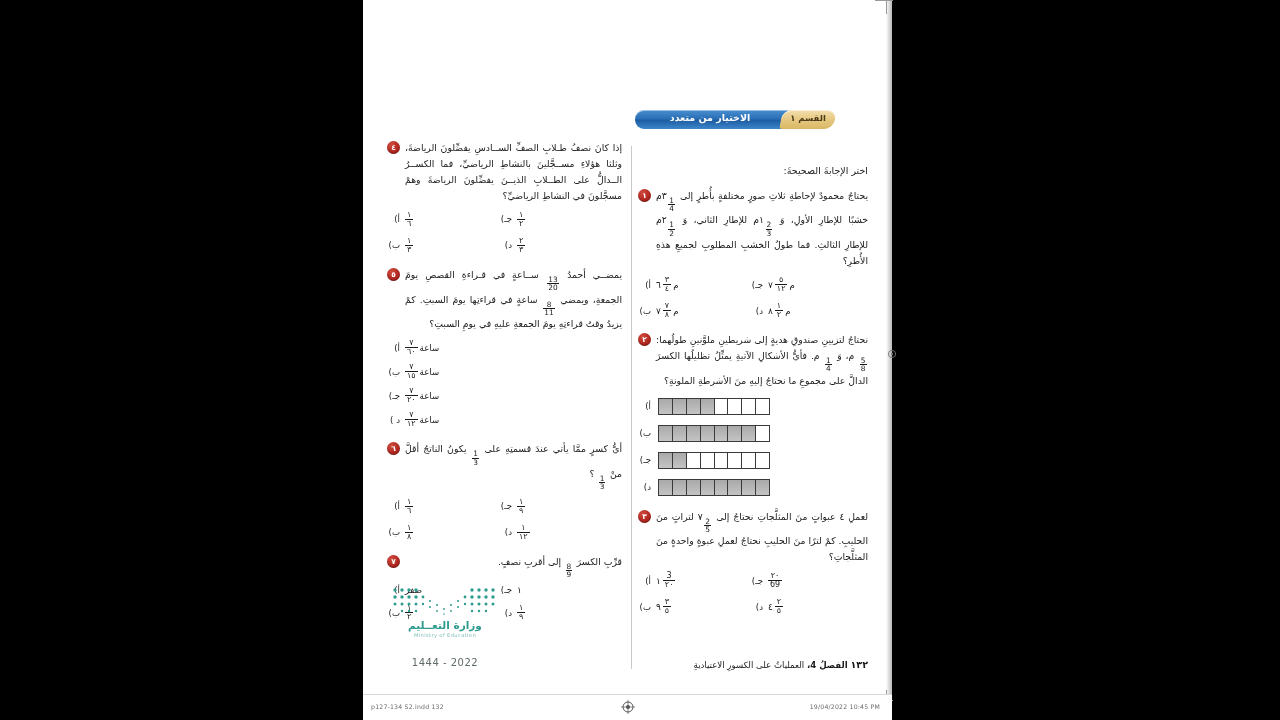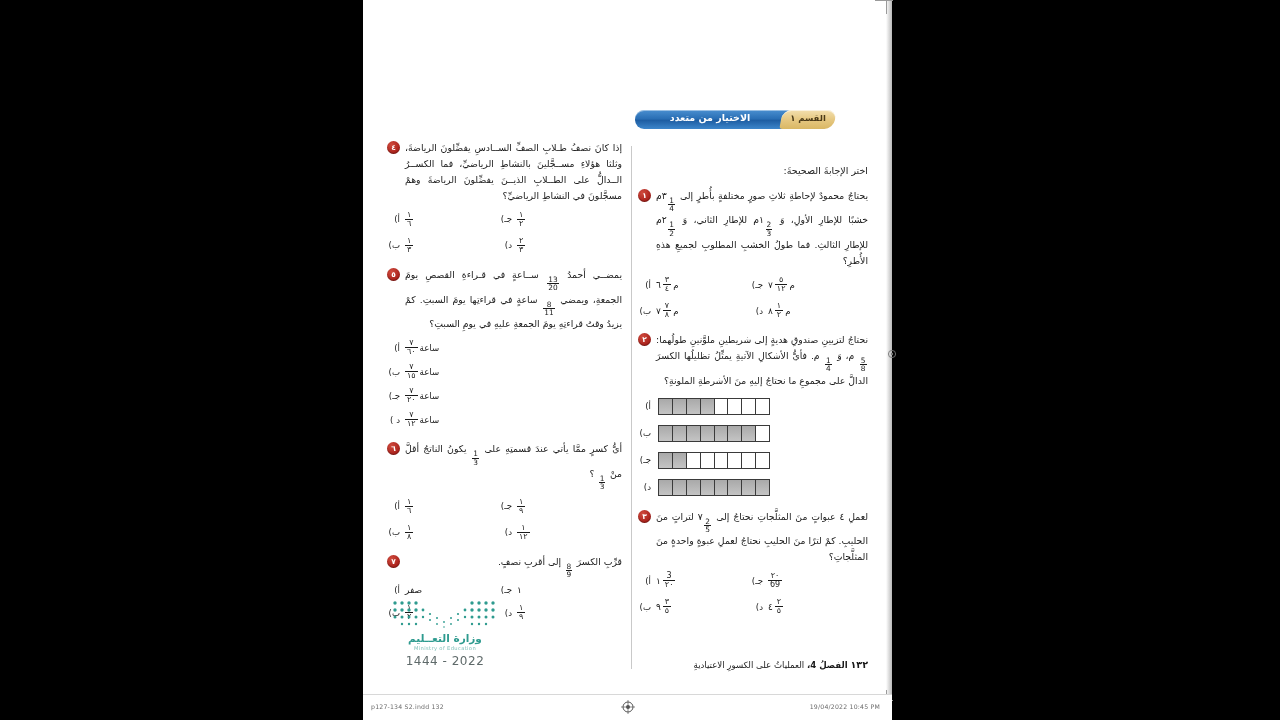--- a/index.html
+++ b/index.html
@@ -151,21 +151,21 @@
   .page-foot .chap{font-weight:bold;}
 
   
   .moe{position:absolute;left:28px;bottom:26px;width:108px;text-align:center;}
   .moe-dots{width:108px;height:32px;display:block;margin:0 auto;}
   .moe-name{
     color:#2e9b8f;font-size:10.5px;font-weight:bold;letter-spacing:.6px;
     margin-top:1px;
   }
   .moe-en{color:#7fbfb8;font-size:5.2px;letter-spacing:.35px;margin-top:1px;}
-  .moe-year{color:#5f6a6a;font-size:12px;margin-top:3px;letter-spacing:.5px;}
+  .moe-year{color:#5f6a6a;font-size:10px;margin-top:19px;letter-spacing:.5px;}
 
   
   .statusbar{
     position:absolute;left:363px;top:694px;width:529px;height:26px;
     background:#ffffff;border-top:1px solid #d8d8d8;
   }
   .sb-left{position:absolute;left:8px;top:8px;font-size:6.2px;color:#6a6a6a;
            letter-spacing:.2px;direction:ltr;}
   .sb-right{position:absolute;right:12px;top:8px;font-size:6.2px;color:#6a6a6a;
             letter-spacing:.2px;direction:ltr;}

